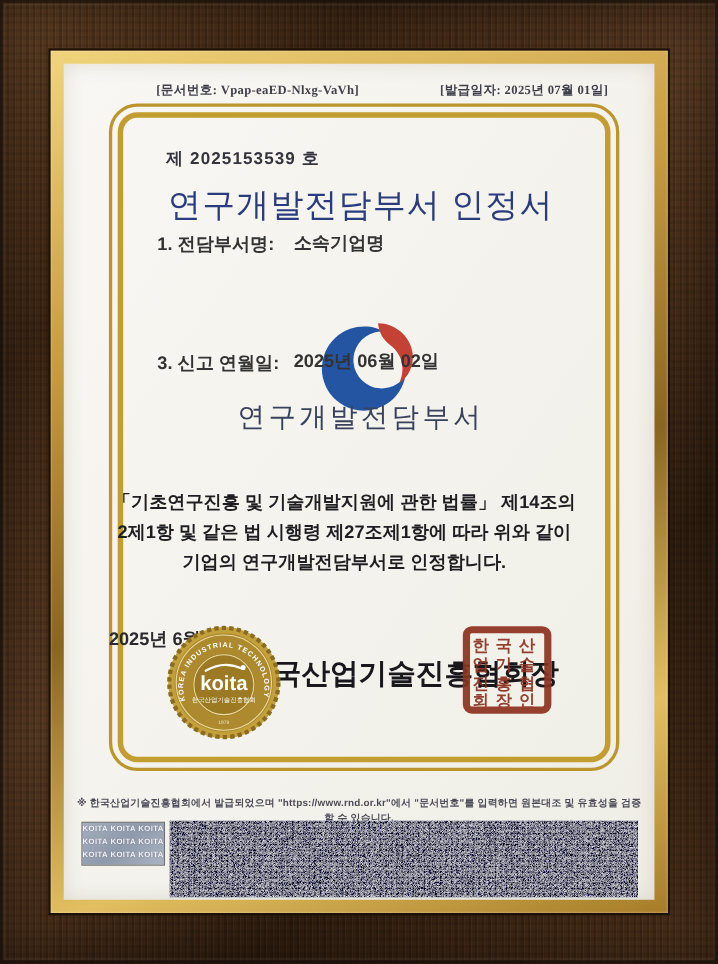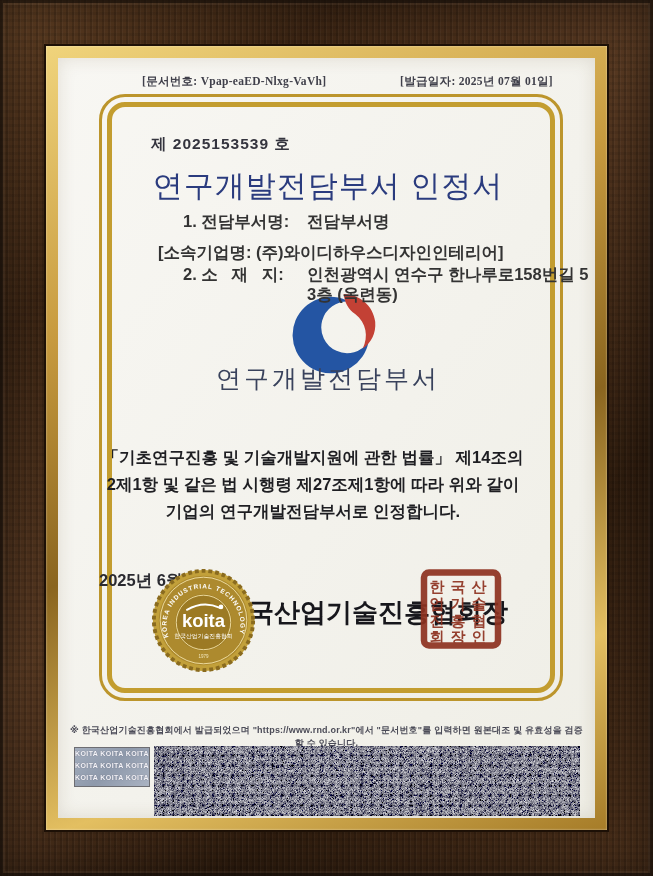--- a/index.html
+++ b/index.html
@@ -41,21 +41,21 @@
   }
   .cert-border::after{
     content:"";position:absolute;inset:5px;
     border:5px solid #c39d2f;border-radius:18px;
   }
   
   .cert-no{position:absolute;left:93px;top:76px;font-size:15.5px;font-weight:600;color:#34343e;letter-spacing:1px;z-index:2;text-align:right;}
   .title{position:absolute;left:41px;width:458px;top:95px;text-align:center;
     font-size:30px;font-weight:400;color:#2a3b7e;letter-spacing:1px;z-index:2;margin-top:13px;}
   .field-row{position:absolute;left:85px;display:flex;z-index:2;font-size:16.5px;font-weight:600;color:#333;}
-  .field-label{white-space:pre;width:124px;flex:0 0 auto;margin-left:40px;}
+  .field-label{white-space:pre;width:124px;flex:0 0 auto;}
   .field-value{white-space:pre-line;line-height:20px;}
   .row-0{top:153px;}
   .row-1{top:184px;left:100px;}
   .row-2{top:206px;}
   .row-3{top:261px;}
   .emblem{position:absolute;left:230px;top:234px;width:96px;height:88px;z-index:1;opacity:.96;}
   .ministry{position:absolute;left:41px;width:458px;top:304px;text-align:center;
     font-size:25px;color:#39425c;letter-spacing:3px;z-index:2;}
   .body-text{position:absolute;left:26px;width:458px;top:386px;text-align:center;
     font-size:16.5px;line-height:27px;font-weight:600;color:#1e1e22;white-space:pre-line;z-index:2;}
@@ -90,29 +90,25 @@
   </div>
 
   <div class="cert-border"></div>
 
   <div class="cert-no">제 2025153539 호</div>
 
   <div class="title">연구개발전담부서 인정서</div>
 
   <div class="field-row row-0">
     <span class="field-label">1. 전담부서명:</span>
-    <span class="field-value">전담부서명</span>
+    <span class="field-value">소속기업명</span>
   </div>
-  <div class="field-row row-1">
-    <span class="field-value">[소속기업명: (주)와이디하우스디자인인테리어]</span>
-  </div>
-  <div class="field-row row-2">
-    <span class="field-label">2. 소   재   지:</span>
-    <span class="field-value">인천광역시 연수구 한나루로158번길 5
-3층 (옥련동)</span>
+  <div class="field-row row-3">
+    <span class="field-label">3. 신고 연월일:</span>
+    <span class="field-value">2025년 06월 02일</span>
   </div>
 
   <svg class="emblem" viewBox="0 0 100 92" aria-hidden="true">
     <path fill="#1c4fa0" d="M64 10 A40 40 0 1 0 84 52 A27 27 0 1 1 64 10 Z"></path>
     <path fill="#1c4fa0" d="M50 30 A20 20 0 1 1 49.9 30 Z" opacity="0"></path>
     <path fill="#c23a2e" d="M58 2 C74 2 89 14 91 31 C92 43 87 53 78 59 C84 47 82 32 70 23 C63 18 59 11 58 2 Z"></path>
   </svg>
 
   <div class="ministry">연구개발전담부서</div>
 

